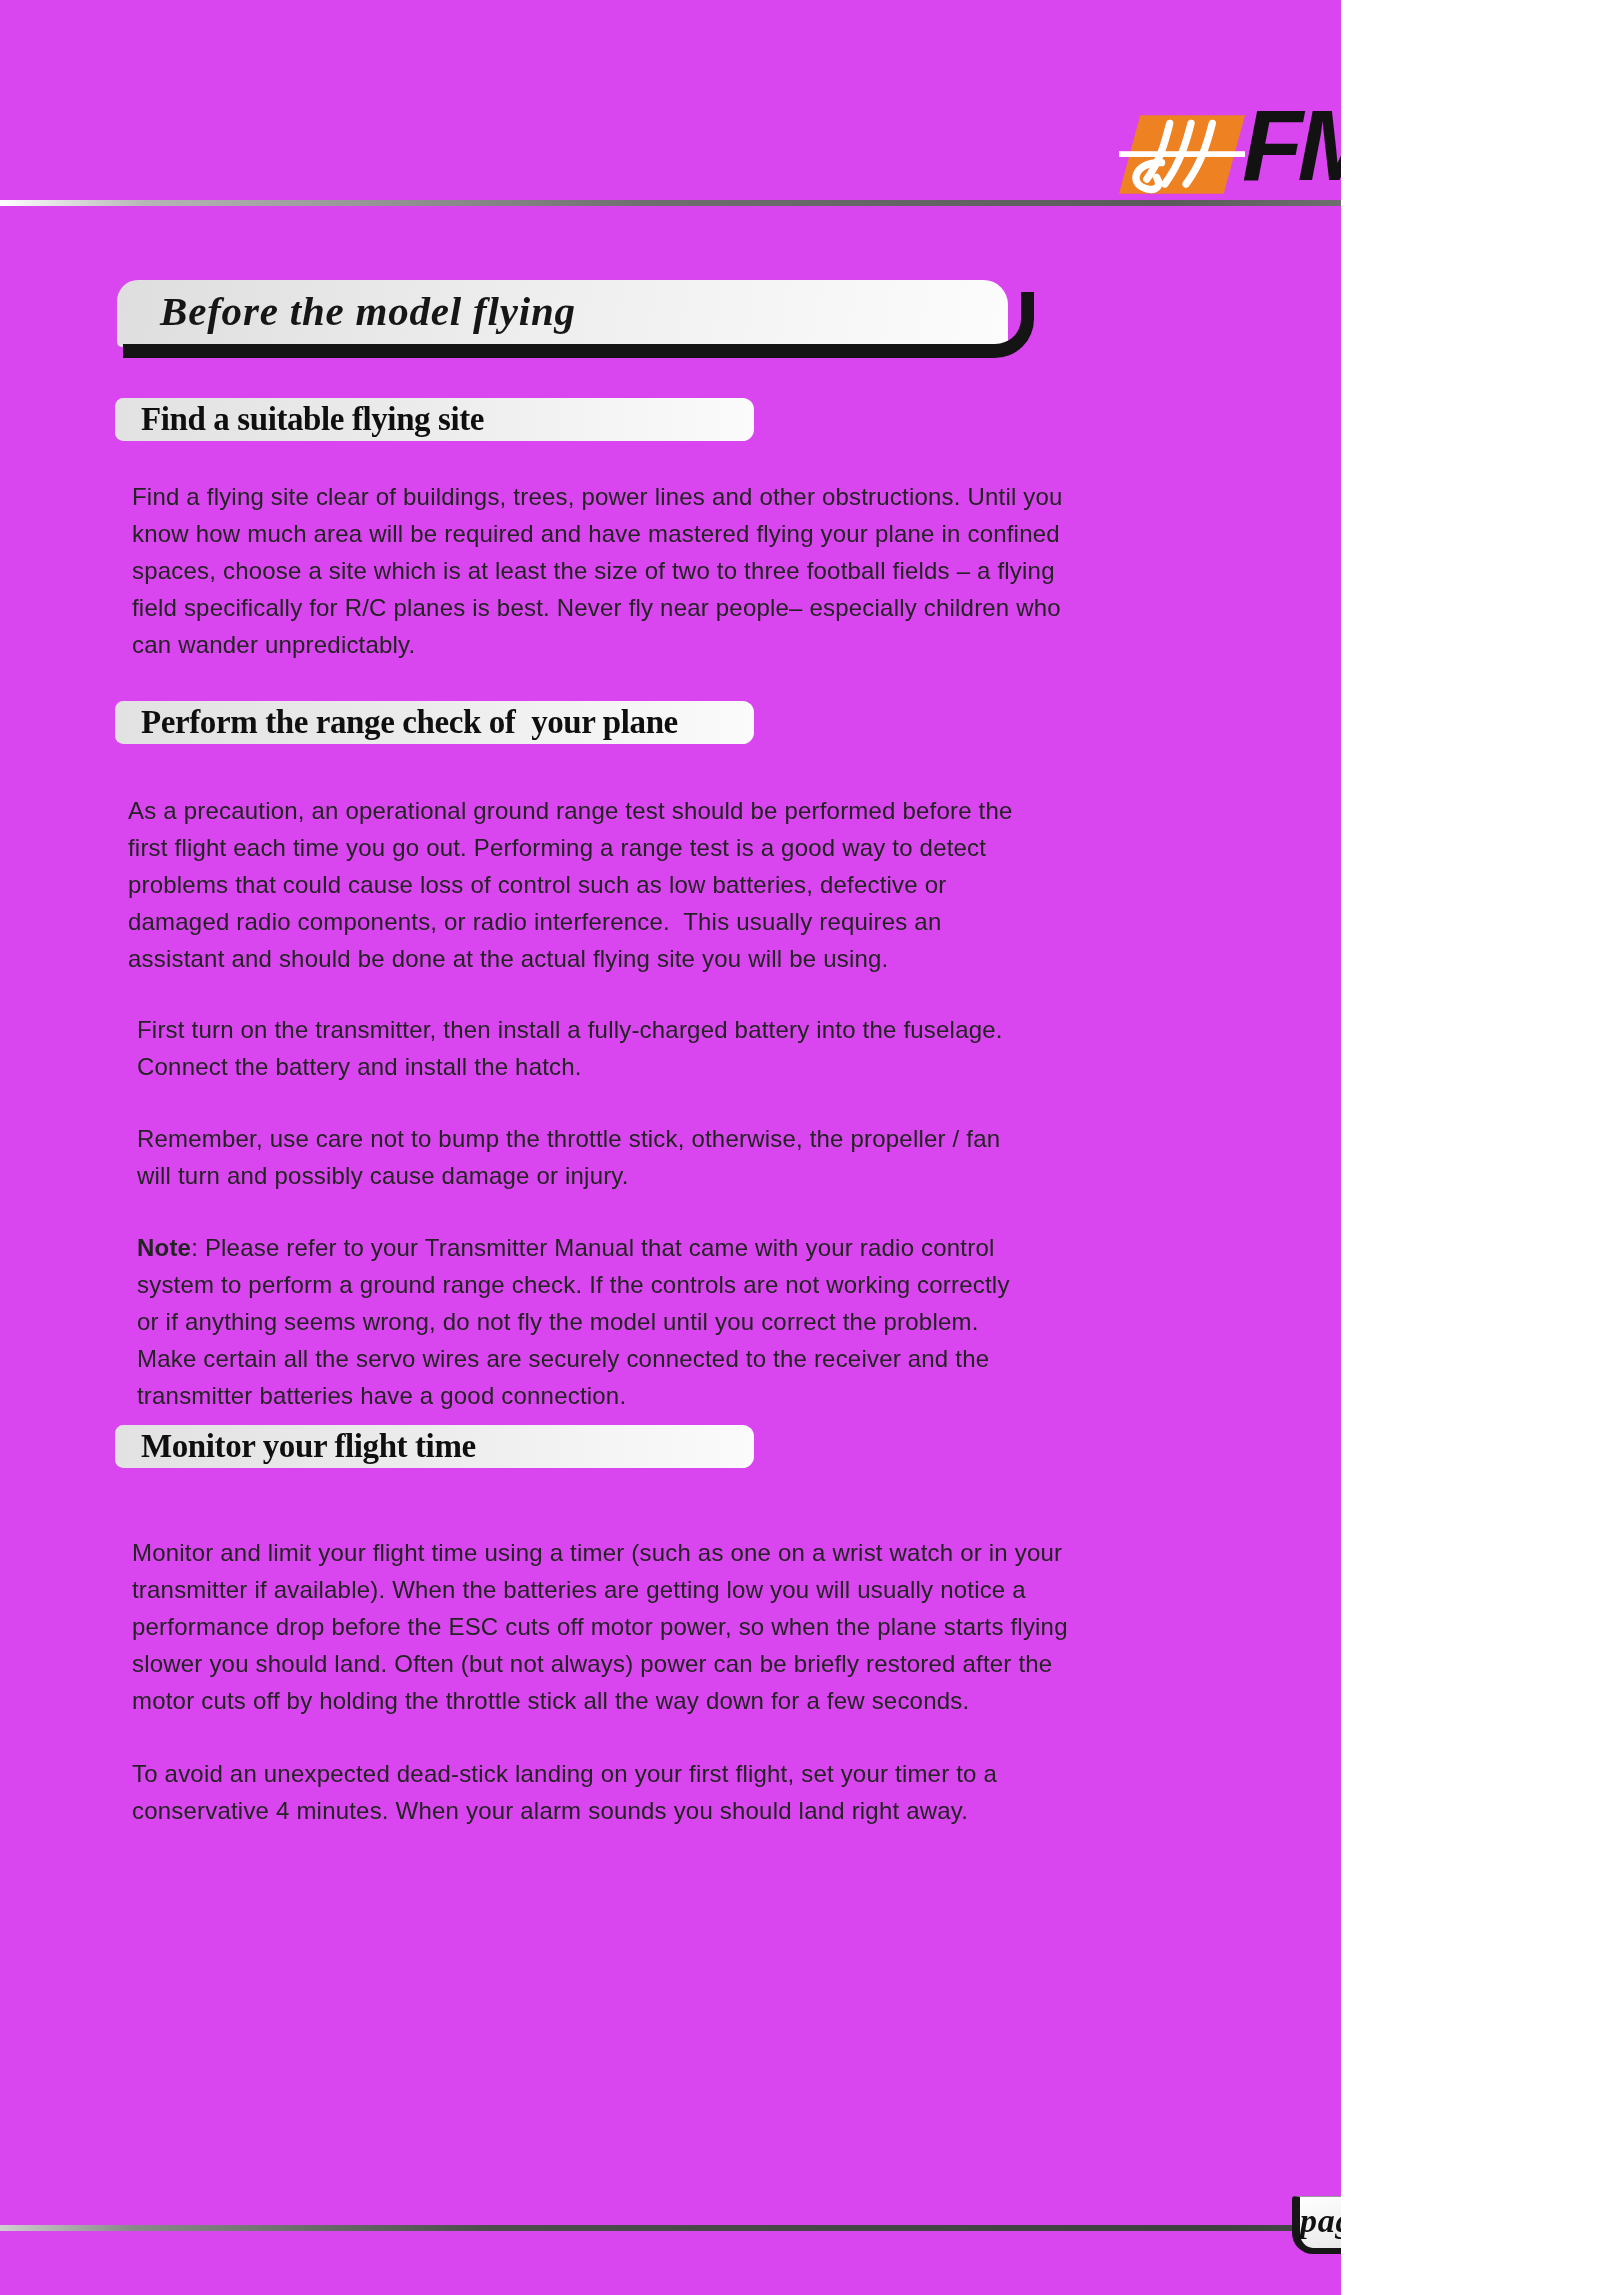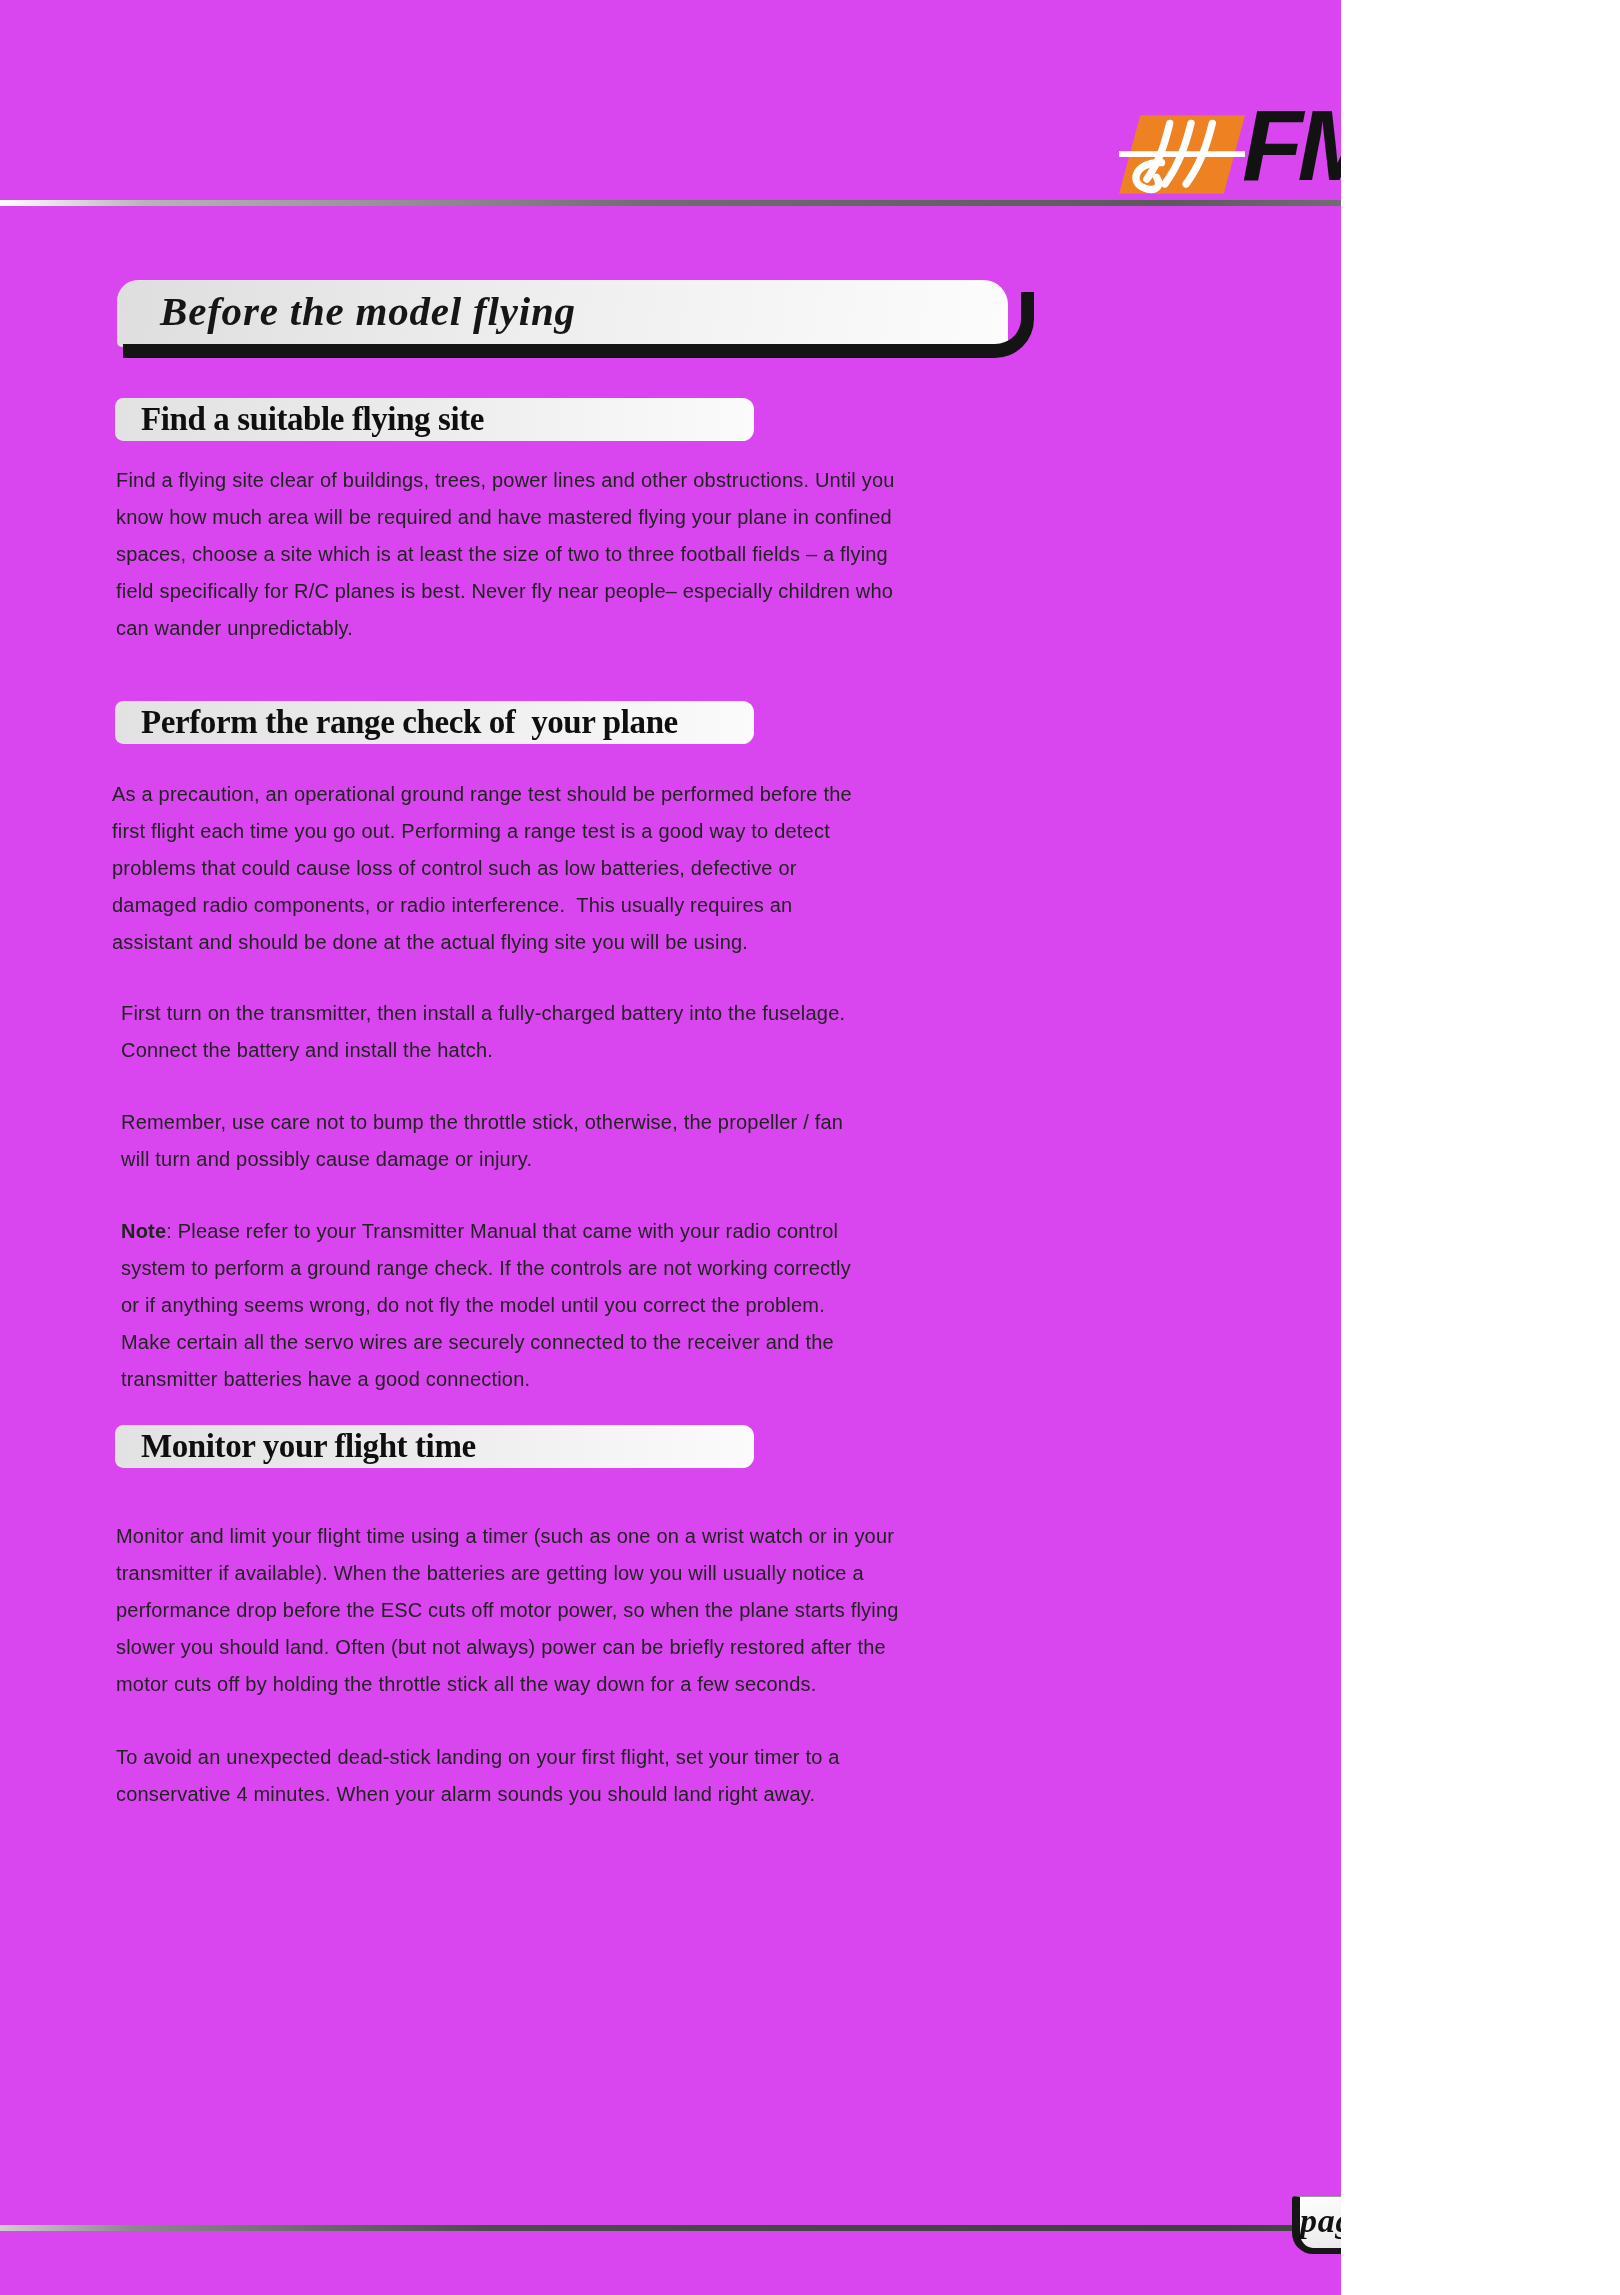--- a/index.html
+++ b/index.html
@@ -63,23 +63,23 @@
     font-weight:bold;font-size:33px;line-height:43px;
     letter-spacing:-0.4px;color:#0f0f0f;
     white-space:pre-wrap;
   }
   .bar1{top:398px;}
   .bar2{top:701px;}
   .bar3{top:1425px;}
 
   
   .body{
-    position:absolute;left:116px;width:1398px;margin:0;
+    position:absolute;left:116px;width:1398px;margin:16px;
     font-family:"Liberation Sans", sans-serif;
-    font-size:20px;line-height:37px;
+    font-size:24px;line-height:37px;
     letter-spacing:0.2px;color:#232323;
     white-space:pre-wrap;
   }
   .p1{top:462px;}
   .p2{top:776px;left:112px;}
   .p3{top:995px;left:121px;}
   .p4{top:1104px;left:121px;}
   .pnote{top:1213px;left:121px;}
   .m1{top:1518px;}
   .m2{top:1739px;}

